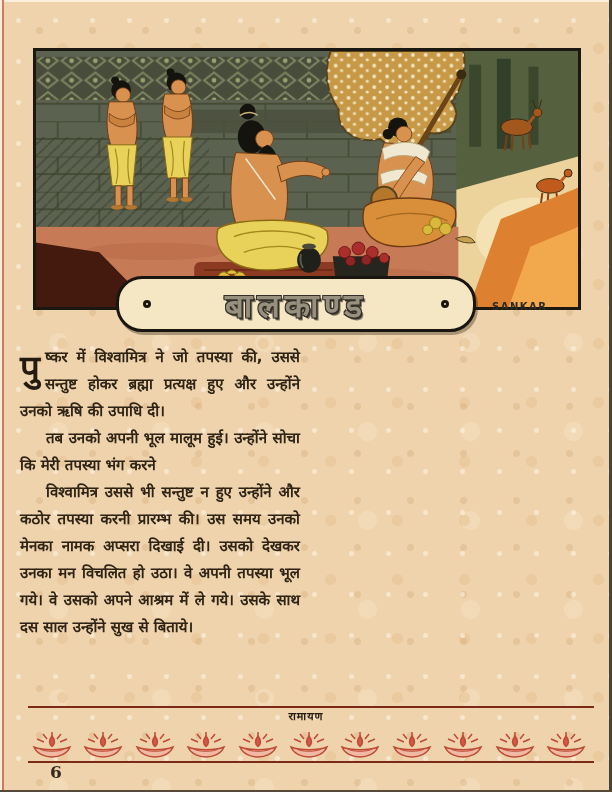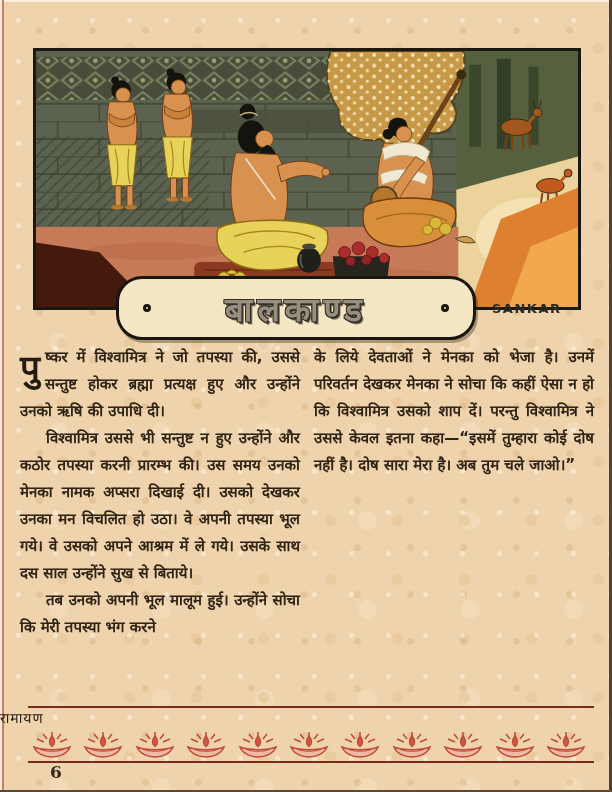--- a/index.html
+++ b/index.html
@@ -26,27 +26,27 @@
   .edge-bottom{ bottom:0; left:0; right:0; height:2px; background:#57493a; }
 
   
   .illustration{
     position:absolute; left:33px; top:48px; width:548px; height:262px;
     border:3px solid #1b1812; background:#5c6250; overflow:hidden;
   }
   .illustration svg{ display:block; width:100%; height:100%; }
   .signature{
     position:absolute; left:492px; top:301px;
-    font-size:13px; font-weight:bold; letter-spacing:1.5px;
+    font-size:10px; font-weight:bold; letter-spacing:1.5px;
     color:#2d2b1f;
   }
 
   
   .banner{
-    position:absolute; left:116px; top:276px; width:360px; height:64px;
+    position:absolute; left:116px; top:276px; width:360px; height:56px;
     background:#f6e7c4; border:3.5px solid #191610; border-radius:26px;
     display:flex; align-items:center; justify-content:center;
     box-shadow:2px 3px 0 rgba(40,30,15,.35);
     z-index:5;
     font-family:Liberation Mono, monospace;
   }
   .banner-dot{
     position:absolute; top:50%; transform:translateY(-50%);
     width:8px; height:8px; border:3px solid #191610; border-radius:50%;
     background:#f6e7c4;
@@ -76,22 +76,22 @@
   .dropcap{
     float:left; font-size:35px; line-height:48px;
     padding-right:5px; font-weight:bold; color:#241b10;
   }
 
   
   .footer-rule{ position:absolute; left:28px; right:18px; height:2px; background:#7b2a1a; }
   .footer-rule.top{ top:706px; }
   .footer-rule.bottom{ top:761px; }
   .footer-title{
-    position:absolute; left:0; right:0; top:708px; text-align:left;
-    font-size:14px; font-weight:normal; color:#241c10; letter-spacing:1px;
+    position:absolute; left:0; right:0; top:708px; text-align:center;
+    font-size:11px; font-weight:bold; color:#241c10; letter-spacing:1px;
   }
   .diya-row{
     position:absolute; left:30px; right:24px; top:729px; height:30px;
     display:flex; justify-content:space-between; align-items:flex-end;
   }
   .diya{ width:44px; height:29px; }
   .page-number{
     position:absolute; left:50px; top:762px;
     font-family:"DejaVu Serif", serif;
     font-size:17px; font-weight:bold; color:#332a1c;
@@ -245,25 +245,24 @@
 
   <div class="banner">
     <span class="banner-dot left"></span>
     <span class="banner-title">बालकाण्ड</span>
     <span class="banner-dot right"></span>
   </div>
 
   <div class="columns">
     <div class="col">
       <p class="para"><span class="dropcap">पु</span><span>ष्कर में विश्वामित्र ने जो तपस्या की, उससे सन्तुष्ट होकर ब्रह्मा प्रत्यक्ष हुए और उन्होंने उनको ऋषि की उपाधि दी।</span></p>
+      <p class="para indent">तब उनको अपनी भूल मालूम हुई। उन्होंने सोचा कि मेरी तपस्या भंग करने</p>
       <p class="para indent">विश्वामित्र उससे भी सन्तुष्ट न हुए उन्होंने और कठोर तपस्या करनी प्रारम्भ की। उस समय उनको मेनका नामक अप्सरा दिखाई दी। उसको देखकर उनका मन विचलित हो उठा। वे अपनी तपस्या भूल गये। वे उसको अपने आश्रम में ले गये। उसके साथ दस साल उन्होंने सुख से बिताये।</p>
-      <p class="para indent">तब उनको अपनी भूल मालूम हुई। उन्होंने सोचा कि मेरी तपस्या भंग करने</p>
     </div>
     <div class="col">
-      <p class="para">के लिये देवताओं ने मेनका को भेजा है। उनमें परिवर्तन देखकर मेनका ने सोचा कि कहीं ऐसा न हो कि विश्वामित्र उसको शाप दें। परन्तु विश्वामित्र ने उससे केवल इतना कहा—“इसमें तुम्हारा कोई दोष नहीं है। दोष सारा मेरा है। अब तुम चले जाओ।”</p>
     </div>
   </div>
 
   <div class="footer-rule top"></div>
   <div class="footer-title">रामायण</div>
   <div class="diya-row">
     <svg class="diya" viewBox="0 0 44 29">
       <g fill="none" stroke="#c04b35" stroke-width="1.5">
         <path d="M22 2 V7 M13 4 L17 9 M31 4 L27 9 M7 9 L14 12 M37 9 L30 12"></path>
         <path d="M22 6 C25 10 25 14 22 16.5 C19 14 19 10 22 6 Z" fill="#d4584a"></path>

